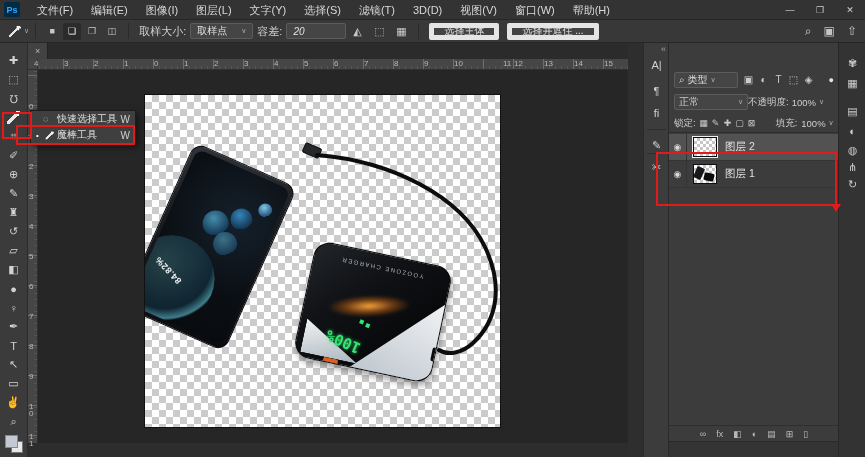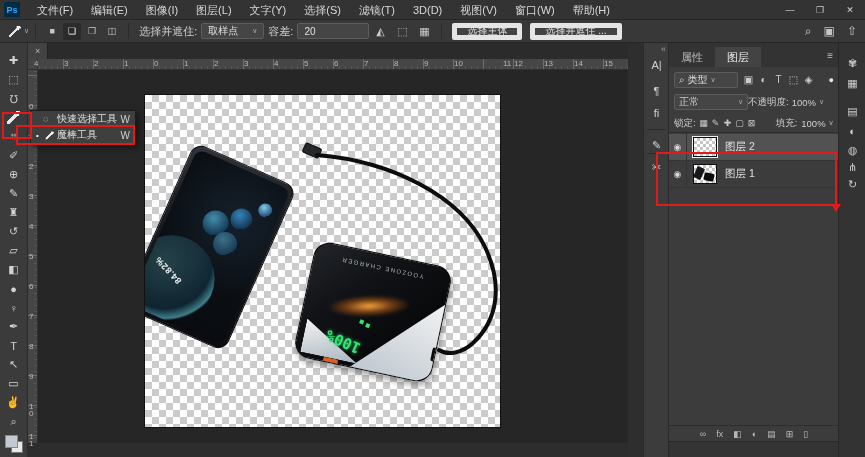--- a/index.html
+++ b/index.html
@@ -23,21 +23,21 @@
     background:#383838; border-bottom:1px solid #272727; display:flex; align-items:center; }
   .opt-sep { width:1px; height:16px; background:#2a2a2a; margin:0 6px; }
   .tool-badge { display:flex; align-items:center; gap:3px; margin-left:8px; }
   .caret { font-size:7px; color:#aaa; }
   .mode-ico { width:18px; height:17px; display:flex; align-items:center; justify-content:center;
     font-size:9px; color:#c9c9c9; border-radius:2px; margin:0 1px;}
   .mode-ico.pressed { background:#2b2b2b; color:#fff; }
   .opt-label { color:#cfcfcf; margin:0 4px; font-size:11px; }
   .opt-select, .opt-input { background:#454545; border:1px solid #5c5c5c; border-radius:2px;
     height:16px; color:#e0e0e0; font-size:10px; display:flex; align-items:center; padding:0 6px; gap:14px;}
-  .opt-input { width:72px; }
+  .opt-input { width:60px;font-style:italic; }
   .toggle-ico { width:20px; height:17px; display:flex; align-items:center; justify-content:center;
     font-size:11px; color:#c9c9c9; margin:0 1px; }
   .opt-btn { background:#434343; border:5px solid #e5e5e5; border-radius:2px; height:17px;
     display:flex; align-items:center; padding:0 10px; color:#e2e2e2; font-size:10px; margin:0 4px;}
   #opt-right { margin-left:auto; display:flex; align-items:center; margin-right:8px; gap:12px;}
   .opt-right-ico { color:#c5c5c5; font-size:12px; }
   
   #toolbar { position:absolute; left:0; top:43px; width:28px; height:414px;
     background:#3b3b3b; border-right:1px solid #2b2b2b; display:flex; flex-direction:column;
     align-items:center; padding-top:8px; }
@@ -224,21 +224,21 @@
     <span class="caret">∨</span>
   </div>
   <div class="opt-sep"></div>
   <div id="mode-icons" style="display: flex;">
       <div class="mode-ico" style="display: inline-flex;">■</div>
       <div class="mode-ico pressed" style="display: inline-flex;">❏</div>
       <div class="mode-ico" style="display: inline-flex;">❐</div>
       <div class="mode-ico" style="display: inline-flex;">◫</div>
     </div>
   <div class="opt-sep"></div>
-  <span class="opt-label">选择并遮住:</span>
+  <span class="opt-label">取样大小:</span>
   <div class="opt-select">
     <span>取样点</span>
     <span class="caret">∨</span>
   </div>
   <span class="opt-label">容差:</span>
   <div class="opt-input">
     <span>20</span>
   </div>
   <div id="toggle-icons" style="display: flex;">
       <div class="toggle-ico">◭</div>
@@ -368,25 +368,20 @@
 <div class="dockl-ico" style="top: 16px;">A|</div>
     <div class="dockl-ico" style="top: 42px;">¶</div>
     <div class="dockl-ico" style="top: 64px;">ﬁ</div>
     <div class="dockl-ico" style="top: 96px;">✎</div>
     <div class="dockl-ico" style="top: 118px;">✂</div>
     <div class="dock-div" style="top: 86px;"></div>
     <div class="dock-div" style="top: 110px;"></div>
   </div>
 
 <div id="panels">
-  <div id="panel-tabs">
-      <div class="panel-tab">属性</div>
-      <div class="panel-tab active">图层</div>
-      <div class="panel-menu-ico">≡</div>
-    </div>
   <div id="filter-row">
     <div class="search-box">
       <span>⌕</span>
       <span>类型</span>
       <span class="caret">∨</span>
     </div>
     <span id="filter-icons" style="display:flex;">
         <div class="filt-ico">▣</div>
         <div class="filt-ico">◐</div>
         <div class="filt-ico">T</div>

